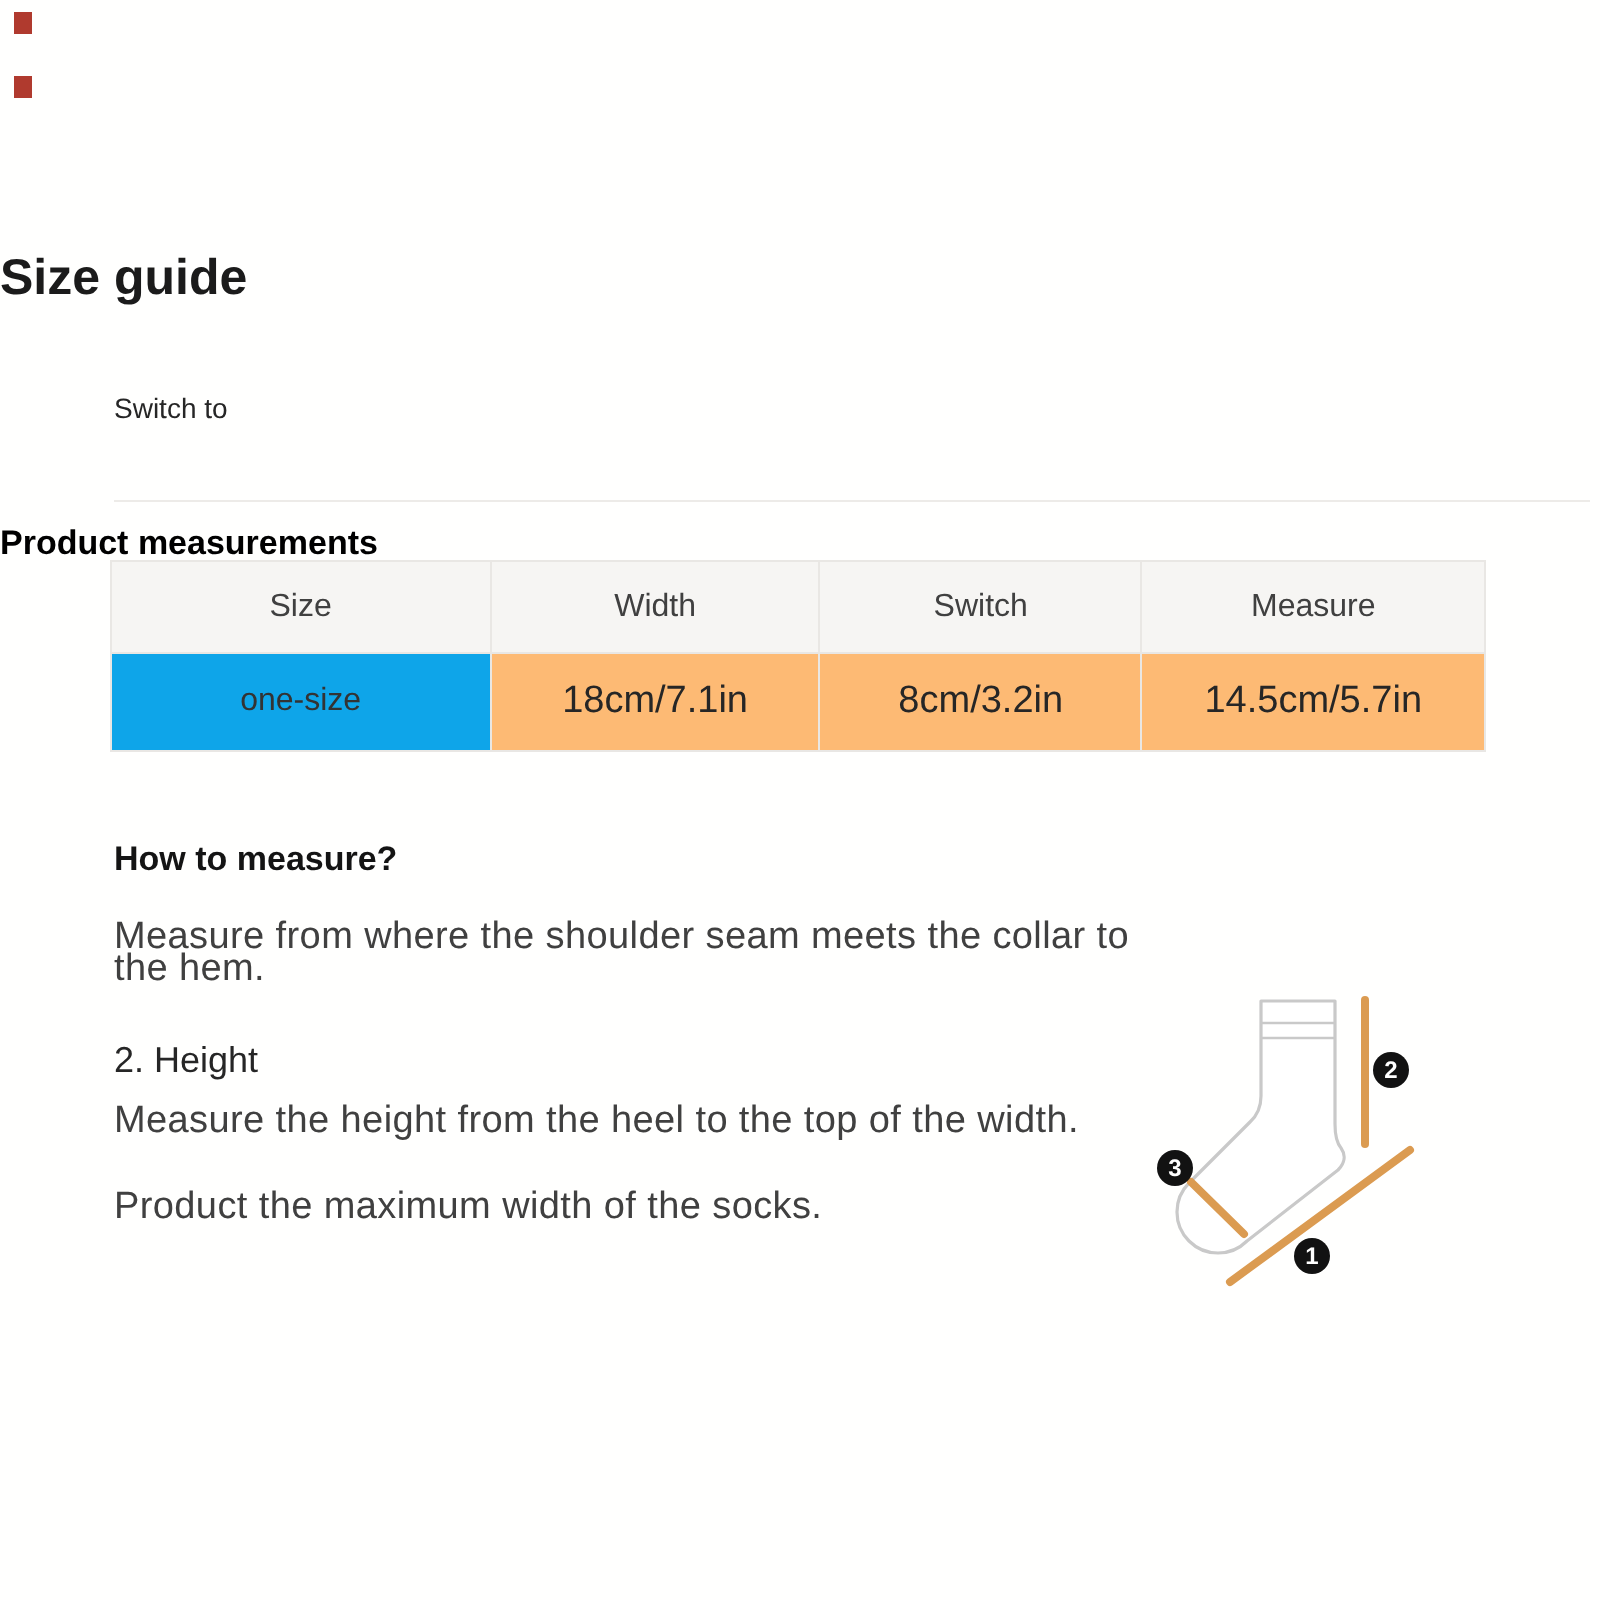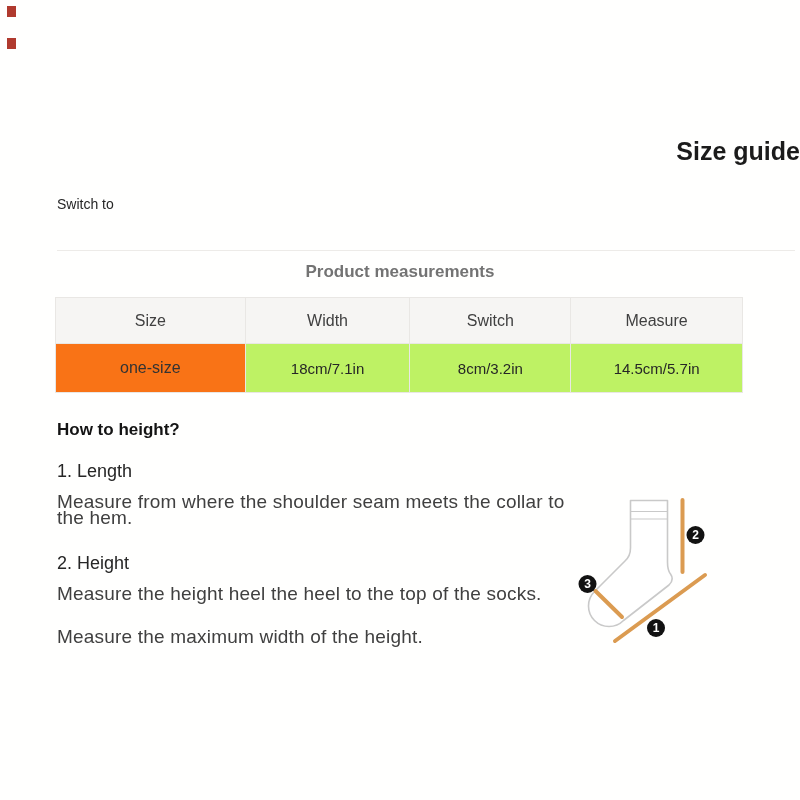--- a/index.html
+++ b/index.html
@@ -18,24 +18,24 @@
     left: 7px;
     width: 9px;
     height: 11px;
     background: #b03a2e;
   }
   .red-mark.m1 { top: 6px; }
   .red-mark.m2 { top: 38px; }
 
   .page-title {
     position: absolute;
-    top: 137px;
+    top: 125px;
     left: 0;
     width: 100%;
-    text-align: right;
+    text-align: left;
     font-size: 25px;
     font-weight: 700;
     color: #1b1b1b;
   }
   .switch-to {
     position: absolute;
     top: 196px;
     left: 57px;
     font-size: 14px;
     color: #262626;
@@ -50,28 +50,27 @@
     left: 57px;
     width: 738px;
     height: 1px;
     background: #edebe8;
   }
   .section-heading {
     position: absolute;
     top: 262px;
     left: 0;
     width: 100%;
-    text-align: center;
     font-size: 17px;
     font-weight: 700;
-    color: #737373;
+    color: #000000;
   }
   table.measure-table {
     position: absolute;
-    top: 297px;
+    top: 280px;
     left: 55px;
     width: 688px;
     border-collapse: collapse;
     table-layout: fixed;
     font-family: "Liberation Sans", sans-serif;
   }
   table.measure-table th,
   table.measure-table td {
     border: 1px solid #e9e7e4;
     text-align: center;
@@ -79,26 +78,26 @@
   }
   table.measure-table th {
     height: 46px;
     background: #f6f5f3;
     font-weight: 400;
     font-size: 16px;
     color: #404040;
   }
   table.measure-table td {
     height: 49px;
-    font-size: 15px;
+    font-size: 19px;
     color: #262626;
-    background: #bef264;
+    background: #fdba74;
   }
   table.measure-table td.size-col {
-    background: #f97316;
+    background: #0ea5e9;
     font-size: 16px;
     color: #333333;
   }
   .how-heading {
     position: absolute;
     top: 420px;
     left: 57px;
     font-size: 17px;
     font-weight: 700;
     color: #141414;
@@ -171,33 +170,32 @@
     <tbody>
       <tr>
         <td class="size-col">one-size</td>
         <td>18cm/7.1in</td>
         <td>8cm/3.2in</td>
         <td>14.5cm/5.7in</td>
       </tr>
     </tbody>
   </table>
 
-  <div class="how-heading">How to height?</div>
+  <div class="how-heading">How to measure?</div>
 
   <div class="steps">
     <div>
-      <p class="step-title">1. Length</p>
       <p class="step-desc">Measure from where the shoulder seam meets the collar to the hem.</p>
     </div>
     <div>
       <p class="step-title">2. Height</p>
-      <p class="step-desc">Measure the height heel the heel to the top of the socks.</p>
+      <p class="step-desc">Measure the height from the heel to the top of the width.</p>
     </div>
     <div>
-      <p class="step-desc">Measure the maximum width of the height.</p>
+      <p class="step-desc">Product the maximum width of the socks.</p>
     </div>
   </div>
 
   <div class="diagram">
     <svg width="170" height="190" viewBox="0 0 170 190" xmlns="http://www.w3.org/2000/svg">
 
       <g>
         <path d="M 60.5,30.5 L 97.5,30.5 L 97.5,92
                  C 97.5,97 98,101 100.5,104
                  C 103,107.5 102.5,111.5 99,115

